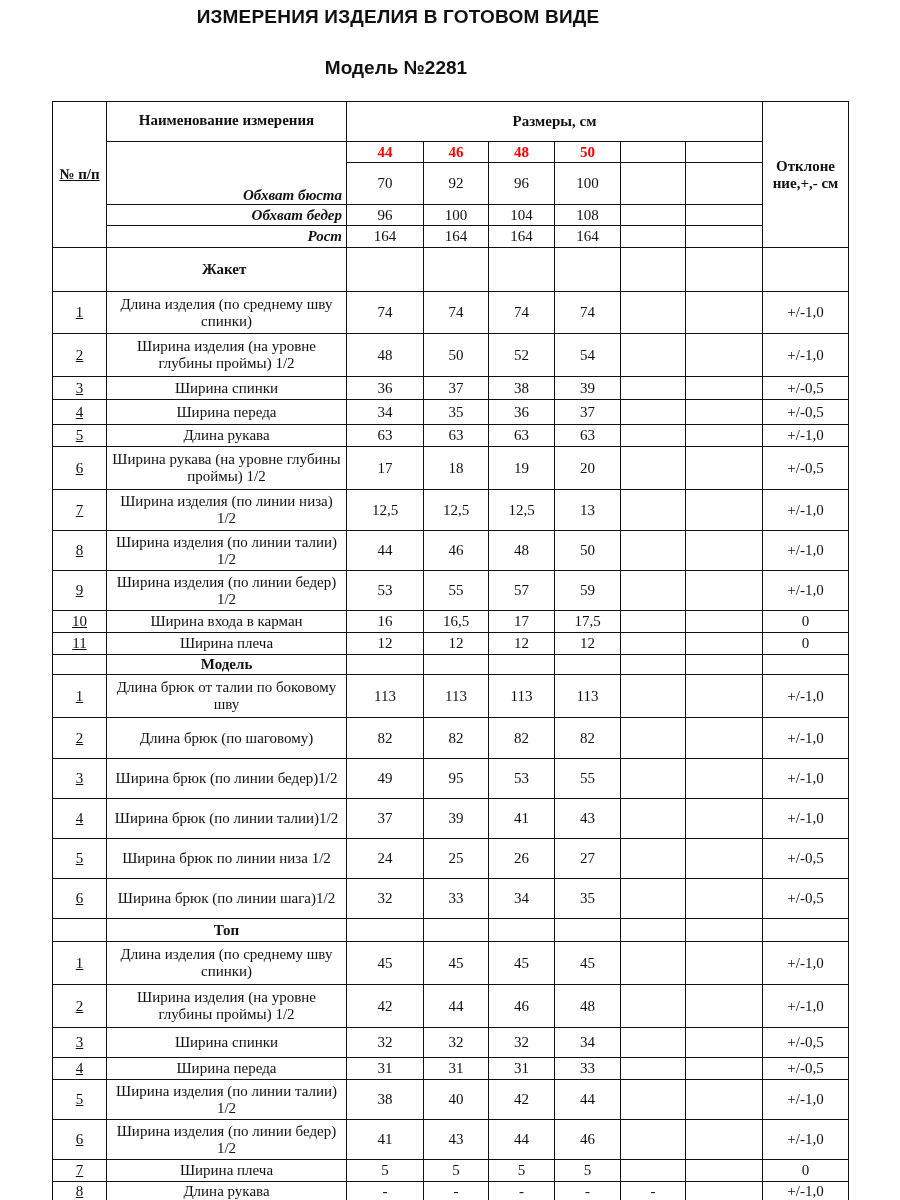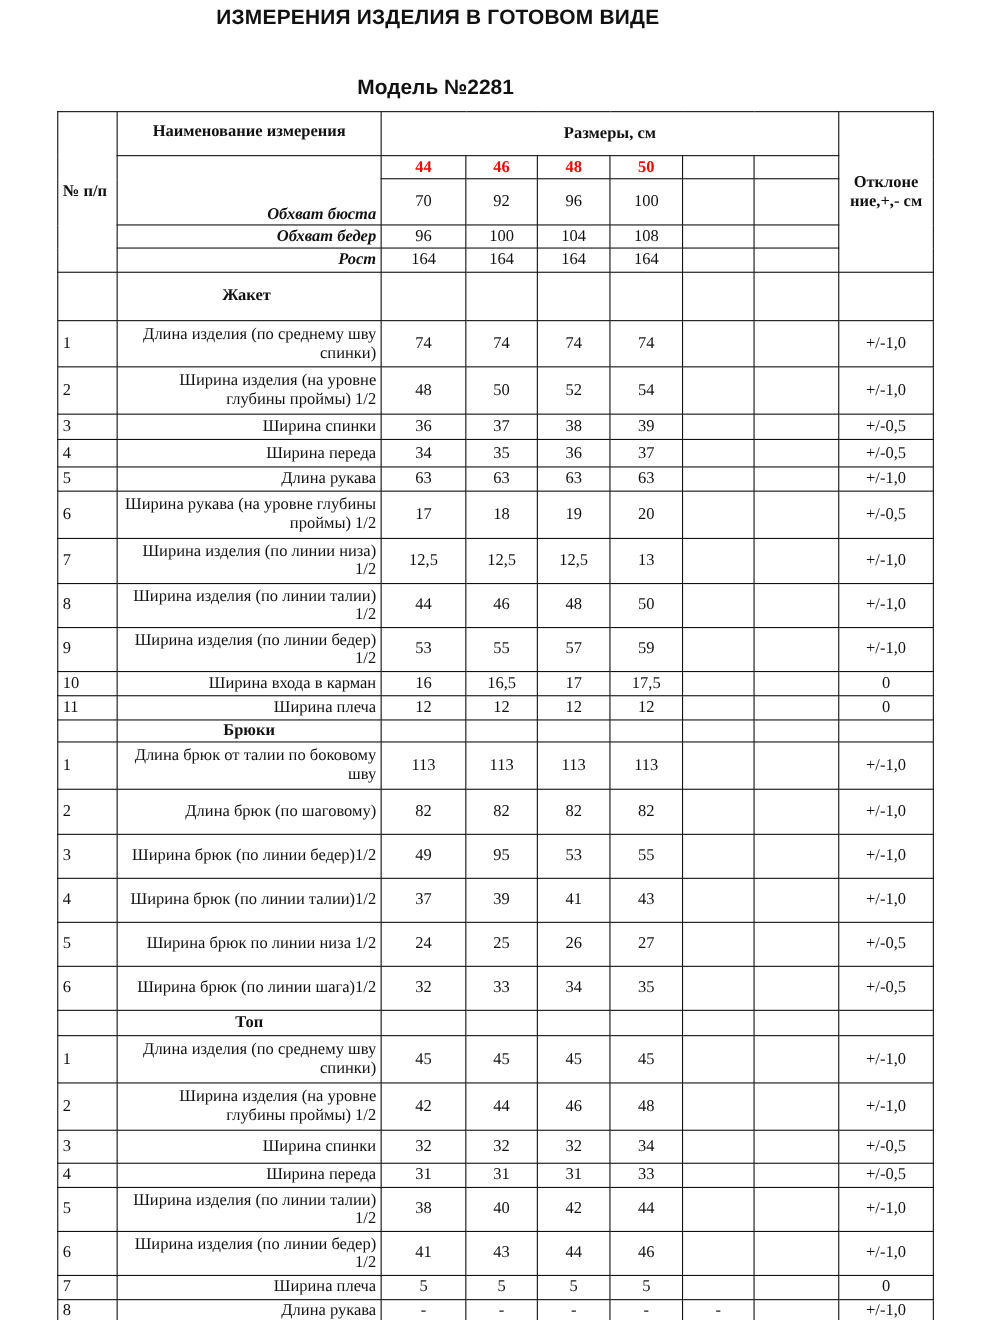--- a/index.html
+++ b/index.html
@@ -1,25 +1,25 @@
 <!DOCTYPE html>
 <html><head>
 <meta charset="utf-8">
 <style>
   html, body { margin: 0; padding: 0; background: #ffffff; }
   body { width: 900px; height: 1200px; position: relative; overflow: hidden; color: #111; }
   .title { position: absolute; left: 0; width: 796px; top: 6px; text-align: center;
     font-family: "Liberation Sans", sans-serif; font-weight: bold; font-size: 19px; letter-spacing: 0.2px; }
   .subtitle { position: absolute; left: 0; width: 792px; top: 57px; text-align: center;
-    font-family: "Liberation Sans", sans-serif; font-weight: bold; font-size: 19px; margin-top: 12px; }
+    font-family: "Liberation Sans", sans-serif; font-weight: bold; font-size: 19px; }
   table.spec { position: absolute; left: 52px; top: 101px; border-collapse: collapse; table-layout: fixed;
     font-family: "Liberation Serif", serif; font-size: 15px; }
   table.spec td { border: 1.5px solid #111; padding: 0 4px; vertical-align: middle; line-height: 17px; overflow: hidden; }
-  .c-num { text-align: left; }
-  .c-name { text-align: right; }
+  .c-num { text-align: center; text-decoration: underline; }
+  .c-name { text-align: center; }
   .c-val { text-align: center; }
   .c-dev { text-align: center; }
   .hdr { font-weight: bold; }
   .red { color: #ff0000; font-weight: bold; }
   .right { text-align: right; font-style: italic; }
   .section { font-weight: bold; text-align: center; }
 </style>
 </head>
 <body>
 
@@ -208,21 +208,21 @@
         <td class="c-val">12</td>
         <td class="c-val">12</td>
         <td class="c-val">12</td>
         <td class="c-val">12</td>
         <td class="c-val"></td>
         <td class="c-val"></td>
         <td class="c-dev">0</td>
       </tr>
       <tr style="height: 20px;">
         <td></td>
-        <td class="section">Брюки</td>
+        <td class="section">Модель</td>
         <td></td>
         <td></td>
         <td></td>
         <td></td>
         <td></td>
         <td></td>
         <td></td>
       </tr>
       <tr style="height: 43px;">
         <td class="c-num">1</td>

